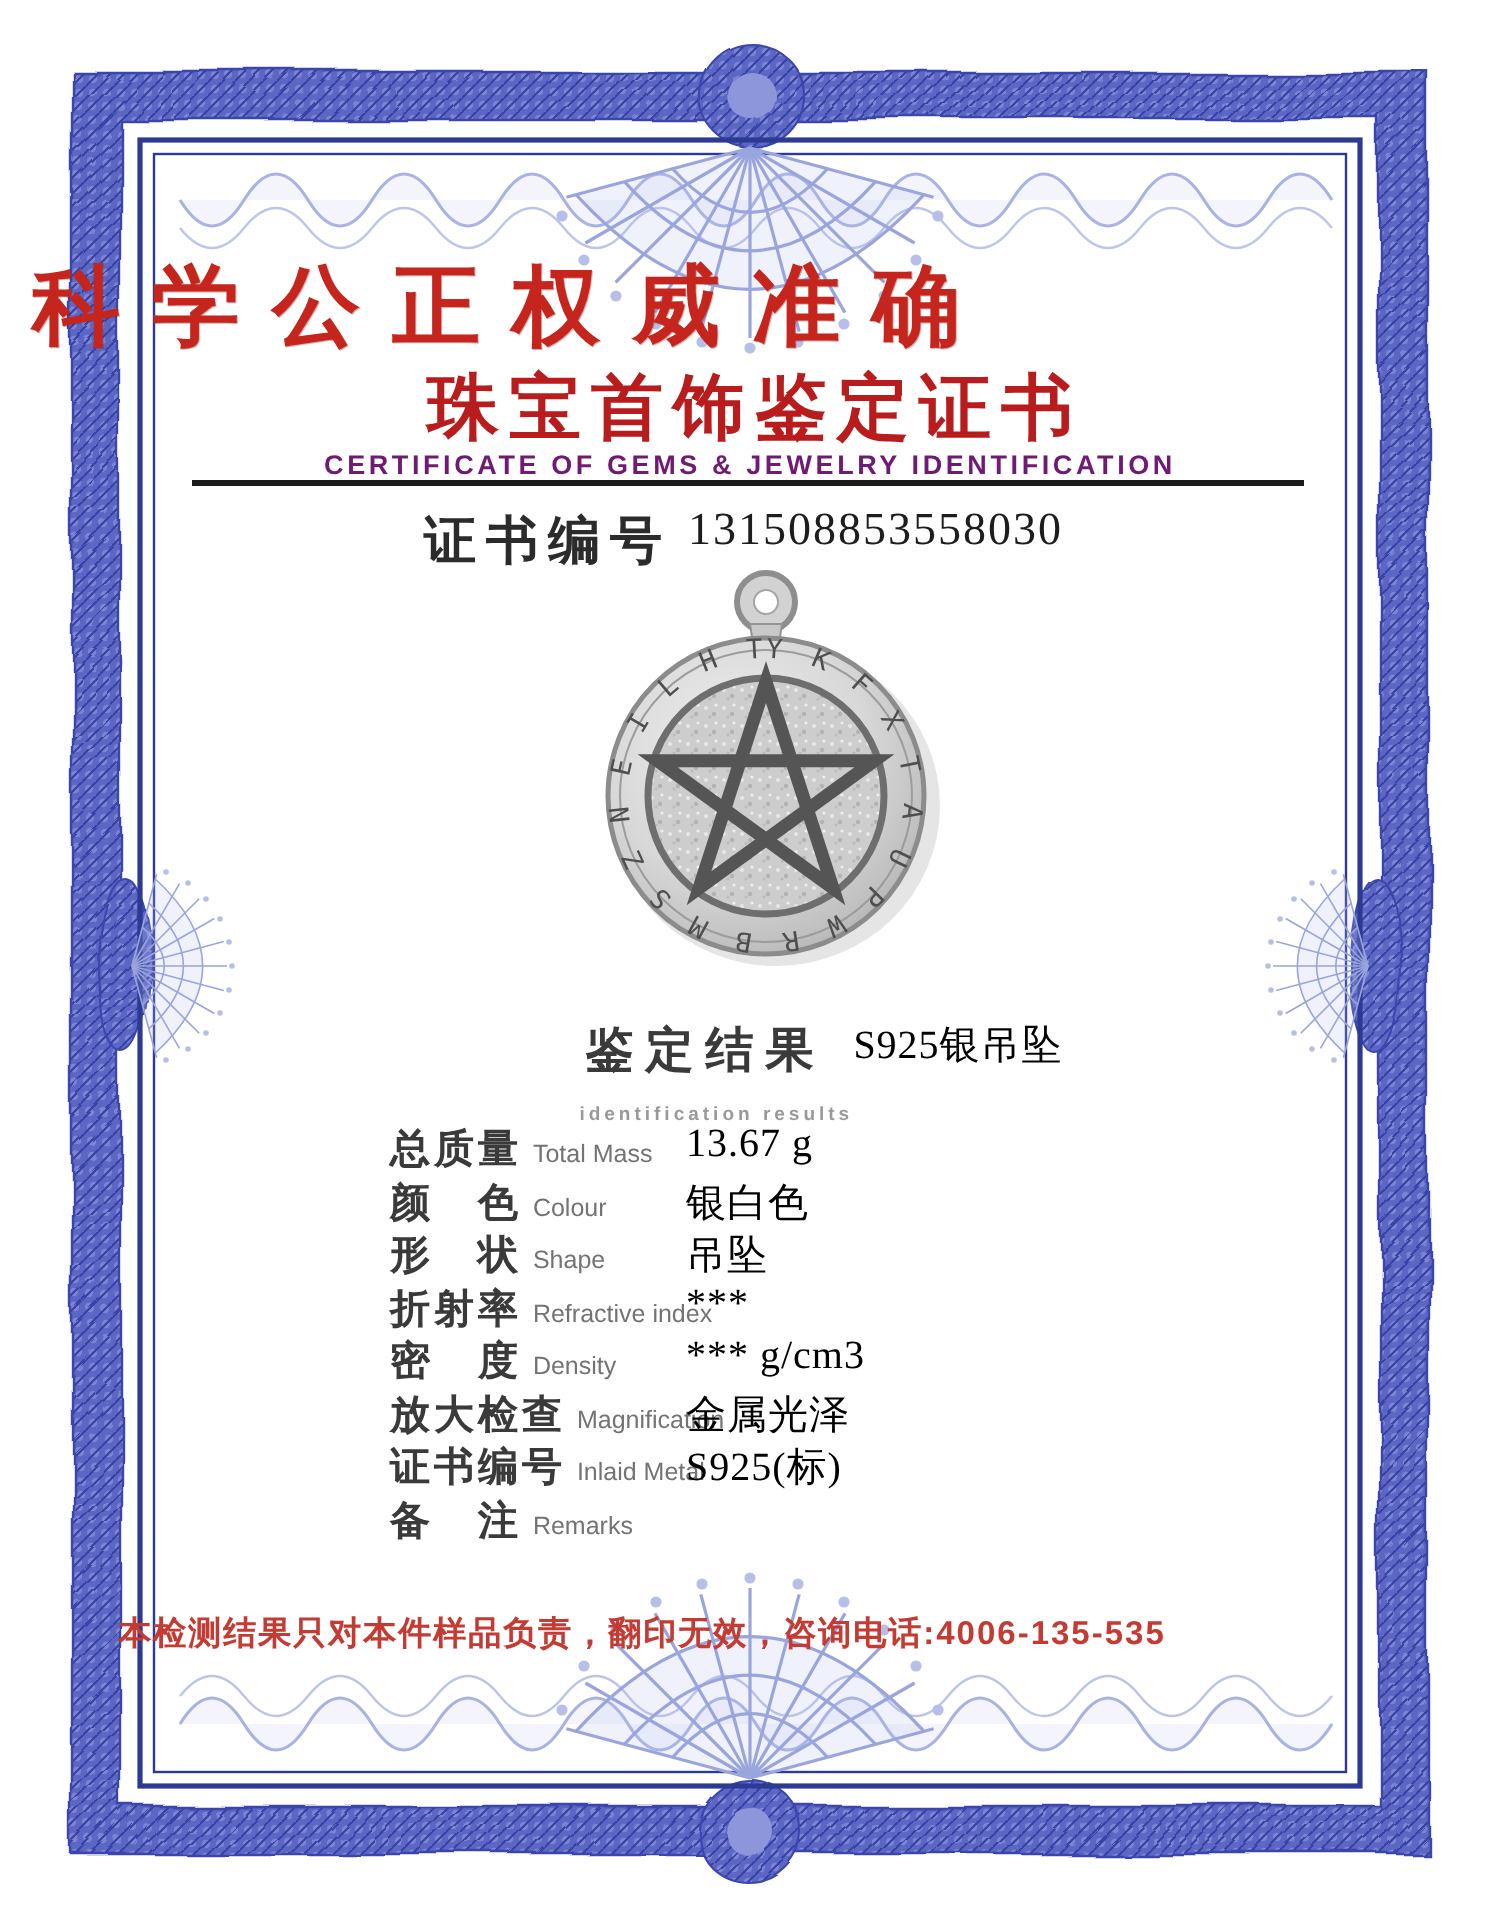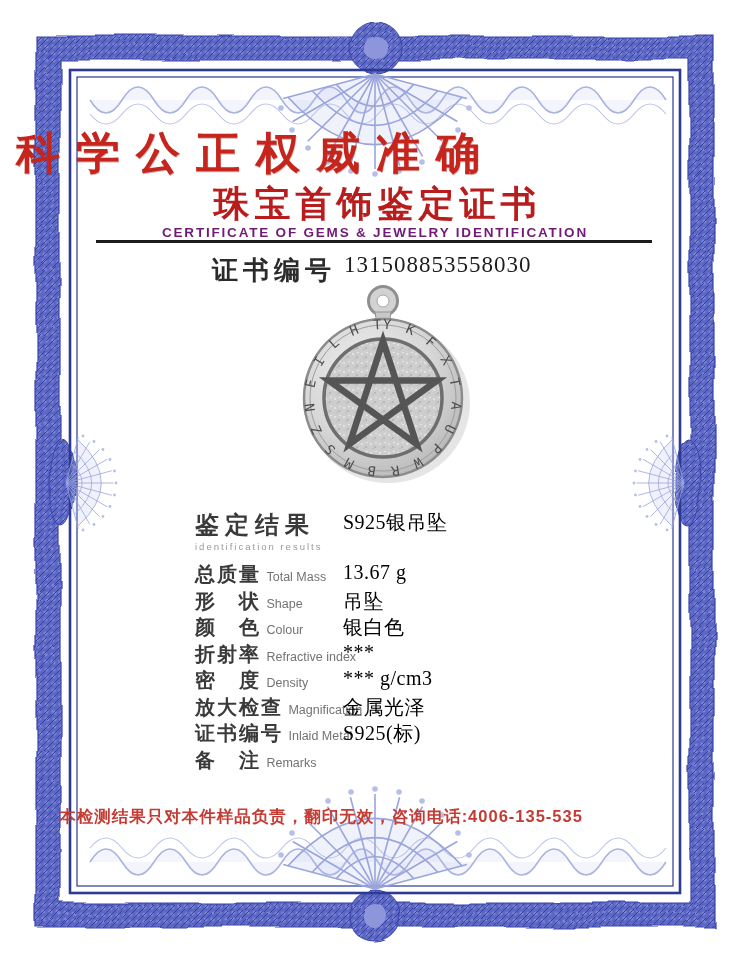--- a/index.html
+++ b/index.html
@@ -28,26 +28,26 @@
   .certno-label{
     position:absolute;top:253px;left:212px;font-size:26px;font-weight:600;color:#2b2b2b;letter-spacing:5px;
   }
   .certno-value{
     position:absolute;top:252px;left:344px;font-size:23px;color:#1d1d1d;letter-spacing:1px;
     font-family:"Liberation Serif",serif;
   }
 
   .results{position:absolute;left:195px;top:509px;width:420px;}
   .row{position:relative;height:26.5px;white-space:nowrap;}
-  .row.first{height:52px;}
+  .row.first{height:52px;text-align:center;}
   .lbl{display:inline-block;width:148px;vertical-align:top;}
   .cn{font-size:20px;font-weight:600;color:#3a3a3a;letter-spacing:2px;}
   .row.first .cn{font-size:24px;letter-spacing:6px;}
   .en{font-size:12.5px;color:#737373;margin-left:1px;}
-  .row.first .en{display:block;font-size:9.5px;letter-spacing:2px;color:#999;margin:0;}
+  .row.first .en{display:block;font-size:9.5px;letter-spacing:2px;color:#999;margin:11px;font-weight:bold;}
   .val{
     display:inline-block;vertical-align:top;font-size:20px;color:#000000;
     font-family:"Liberation Serif",serif;letter-spacing:0.5px;
   }
 
   .notice{
     position:absolute;top:806px;left:0;width:642px;text-align:center;
     font-size:16.5px;font-weight:700;color:#c43b33;letter-spacing:1px;z-index:3;
   }
 </style>
@@ -172,32 +172,32 @@
         </span><span class="val">S925银吊坠</span>
       </div>
       <div class="row">
         <span class="lbl">
           <span class="cn">总质量</span>
           <span class="en">Total Mass</span>
         </span><span class="val">13.67 g</span>
       </div>
       <div class="row">
         <span class="lbl">
+          <span class="cn">颜　色</span>
+          <span class="en">Colour</span>
+        </span><span class="val">银白色</span>
+      </div>
+      <div class="row">
+        <span class="lbl">
           <span class="cn">形　状</span>
           <span class="en">Shape</span>
         </span><span class="val">吊坠</span>
       </div>
       <div class="row">
         <span class="lbl">
-          <span class="cn">颜　色</span>
-          <span class="en">Colour</span>
-        </span><span class="val">银白色</span>
-      </div>
-      <div class="row">
-        <span class="lbl">
           <span class="cn">折射率</span>
           <span class="en">Refractive index</span>
         </span><span class="val">***</span>
       </div>
       <div class="row">
         <span class="lbl">
           <span class="cn">密　度</span>
           <span class="en">Density</span>
         </span><span class="val">*** g/cm3</span>
       </div>

